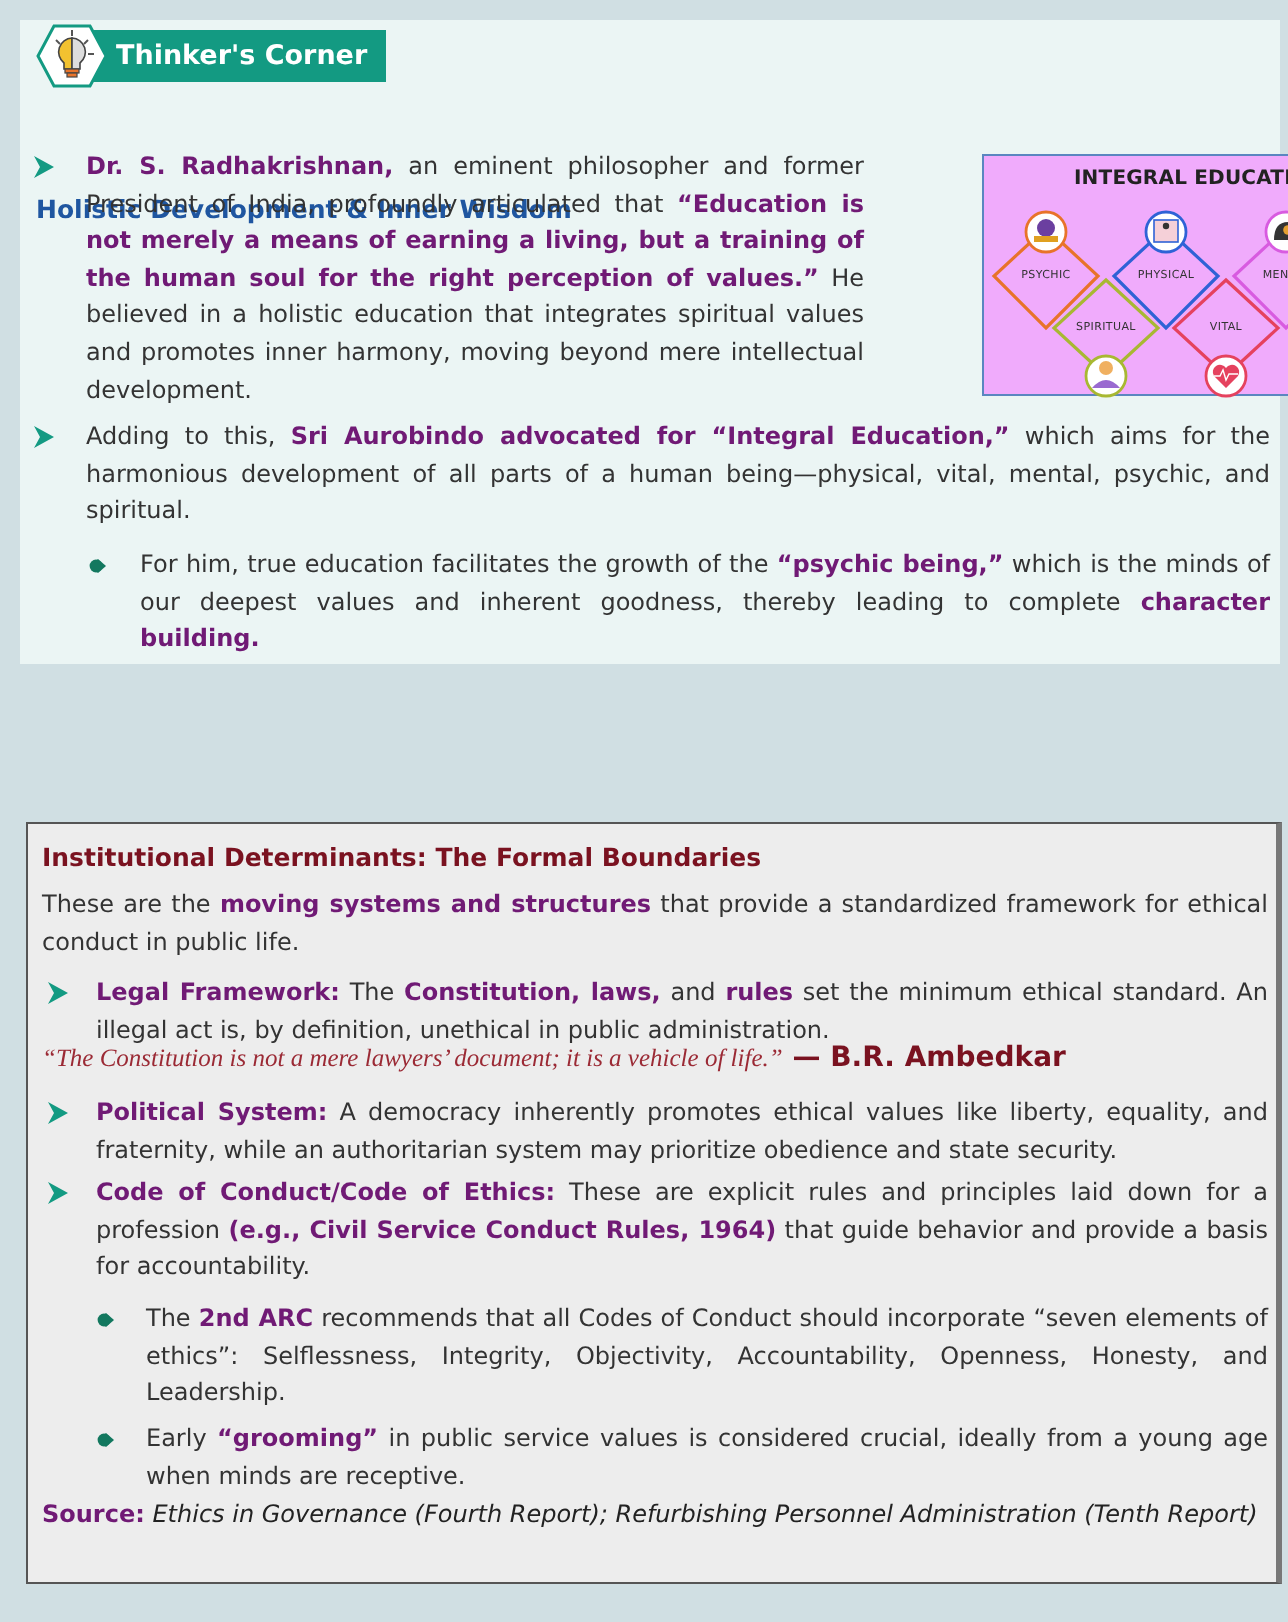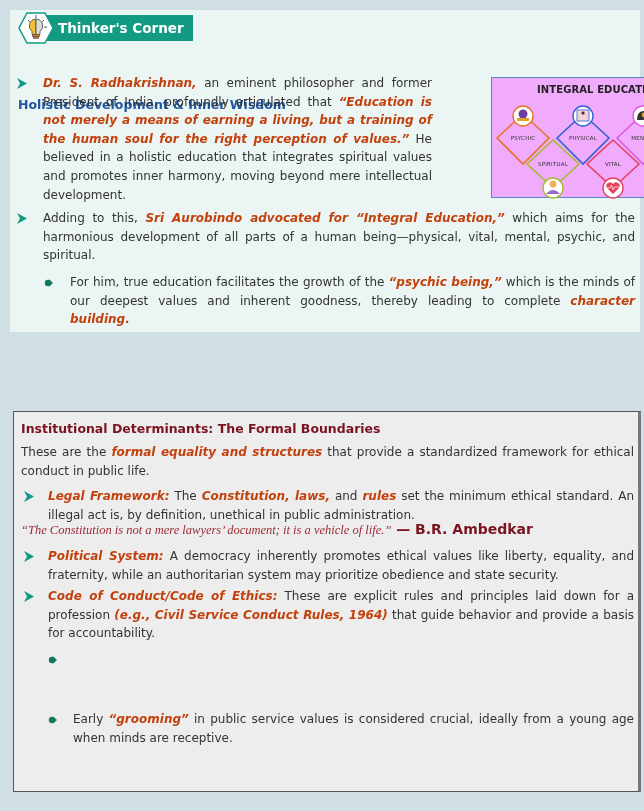--- a/index.html
+++ b/index.html
@@ -3,21 +3,21 @@
 <meta charset="utf-8">
 <style>
   * { box-sizing: border-box; margin: 0; padding: 0; }
   html, body { width: 644px; height: 811px; overflow: hidden; }
   body {
     background: #d0dfe3;
     font-family: "DejaVu Sans", sans-serif;
     color: #222;
     position: relative;
   }
-  b, strong { font-weight: bold; color: #c2410c; font-style: italic; }
+  b, strong { font-weight: bold; color: #701a75; }
 
   
   .panel-top {
     position: absolute;
     left: 10px; top: 10px;
     width: 630px; height: 322px;
     background: #ebf5f4;
   }
   .tc-badge {
     position: absolute;
@@ -243,21 +243,21 @@
   </svg>
   <div class="p-text" style="left:60px; top:263px; width:565px;">
     <span>For him, true education facilitates the growth of the </span><b>“psychic being,”</b><span> which is the minds of our deepest values and inherent goodness, thereby leading to complete </span><b>character building.</b>
   </div>
 </div>
 
 <div class="panel-bottom">
   <div class="inst-heading">Institutional Determinants: The Formal Boundaries</div>
 
   <div class="b-text" style="left:7px; top:31px; width:613px;">
-    <span>These are the </span><b>formal equality and structures</b><span> that provide a standardized framework for ethical conduct in public life.</span>
+    <span>These are the </span><b>moving systems and structures</b><span> that provide a standardized framework for ethical conduct in public life.</span>
   </div>
 
   <svg class="arrow" style="left:10px; top:79px;" viewBox="0 0 10 11">
     <polygon points="0,0 10,5.5 0,11 3,5.5" fill="#139a82"></polygon>
   </svg>
   <div class="b-text" style="left:34px; top:75px; width:586px;">
     <b>Legal Framework:</b><span> The </span><b>Constitution, laws,</b><span> and </span><b>rules</b><span> set the minimum ethical standard. An illegal act is, by definition, unethical in public administration.</span>
   </div>
 
   <div class="quote">
@@ -275,22 +275,28 @@
     <polygon points="0,0 10,5.5 0,11 3,5.5" fill="#139a82"></polygon>
   </svg>
   <div class="b-text" style="left:34px; top:175px; width:586px;">
     <b>Code of Conduct/Code of Ethics:</b><span> These are explicit rules and principles laid down for a profession </span><b>(e.g., Civil Service Conduct Rules, 1964)</b><span> that guide behavior and provide a basis for accountability.</span>
   </div>
 
   <svg class="dot" style="left:34px; top:243px;" viewBox="0 0 10 10">
     <polygon points="1,5 5,1.5 9,5 5,8.5" fill="#13785f"></polygon>
     <circle cx="4" cy="5" r="3.2" fill="#13785f"></circle>
   </svg>
+  <div class="b-text" style="left:59px; top:238px; width:561px;">
+    <span>The </span><b>2nd ARC</b><span> recommends that all Codes of Conduct should incorporate “seven elements of ethics”: Selflessness, Integrity, Objectivity, Accountability, Openness, Honesty, and Leadership.</span>
+  </div>
 
   <svg class="dot" style="left:34px; top:303px;" viewBox="0 0 10 10">
     <polygon points="1,5 5,1.5 9,5 5,8.5" fill="#13785f"></polygon>
     <circle cx="4" cy="5" r="3.2" fill="#13785f"></circle>
   </svg>
   <div class="b-text" style="left:59px; top:298px; width:561px;">
     <span>Early </span><b>“grooming”</b><span> in public service values is considered crucial, ideally from a young age when minds are receptive.</span>
   </div>
 
+  <div class="source">
+    <b>Source:</b><i> Ethics in Governance (Fourth Report); Refurbishing Personnel Administration (Tenth Report)</i>
+  </div>
 </div>
 
 </body></html>

